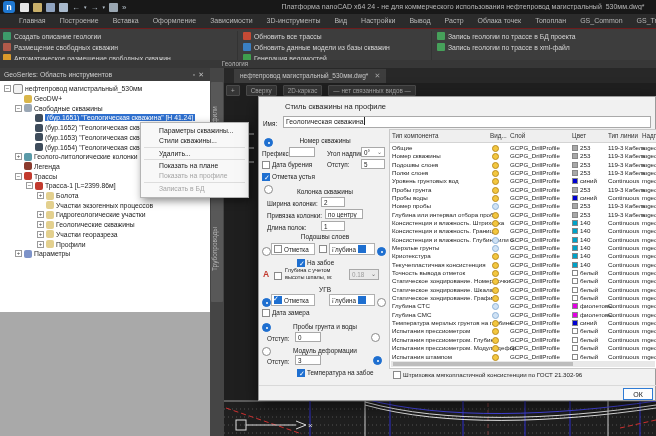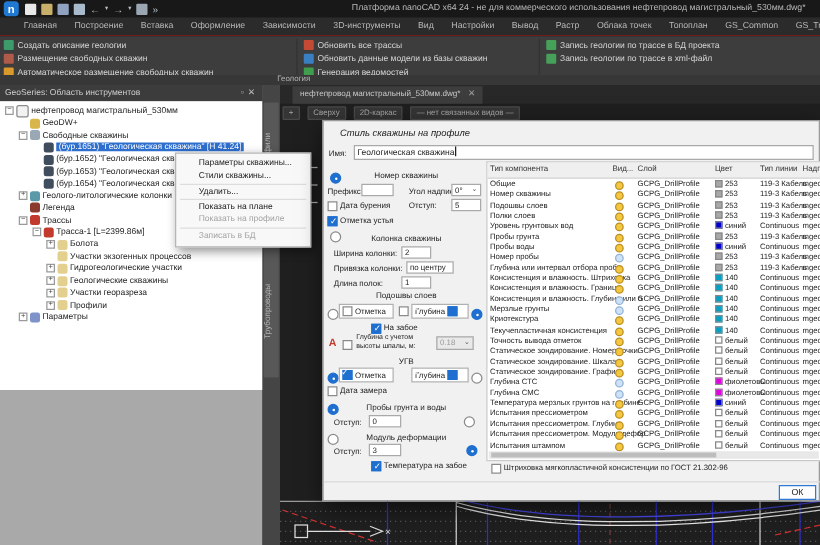--- a/index.html
+++ b/index.html
@@ -346,21 +346,21 @@
       <div class="msep"></div>
       <div class="mitem">Удалить...</div>
       <div class="msep"></div>
       <div class="mitem">Показать на плане</div>
       <div class="mitem dis">Показать на профиле</div>
       <div class="msep"></div>
       <div class="mitem dis">Записать в БД</div>
     </div>
 
   <div class="dialog">
-    <div class="lab" style="left:13px;top:5px;font-size:7.5px;font-style:italic;">Стиль скважины на профиле</div>
+    <div class="lab" style="left:26px;top:5px;font-size:7.5px;">Стиль скважины на профиле</div>
 
     <div class="lab" style="left:4px;top:23px;">Имя:</div>
     <div class="inp" style="left:24px;top:19px;width:368px;height:12px;line-height:10px;font-size:6.8px;">
       <span>Геологическая скважина</span><span class="caret"></span>
     </div>
 
     <span class="rd sel" style="left:5px;top:41px;"></span>
     <div class="grp" style="left:20px;top:40px;width:92px;">Номер скважины</div>
     <div class="lab" style="left:3px;top:53px;">Префикс:</div>
     <div class="inp" style="left:30px;top:50px;width:26px;height:10px;"></div>

